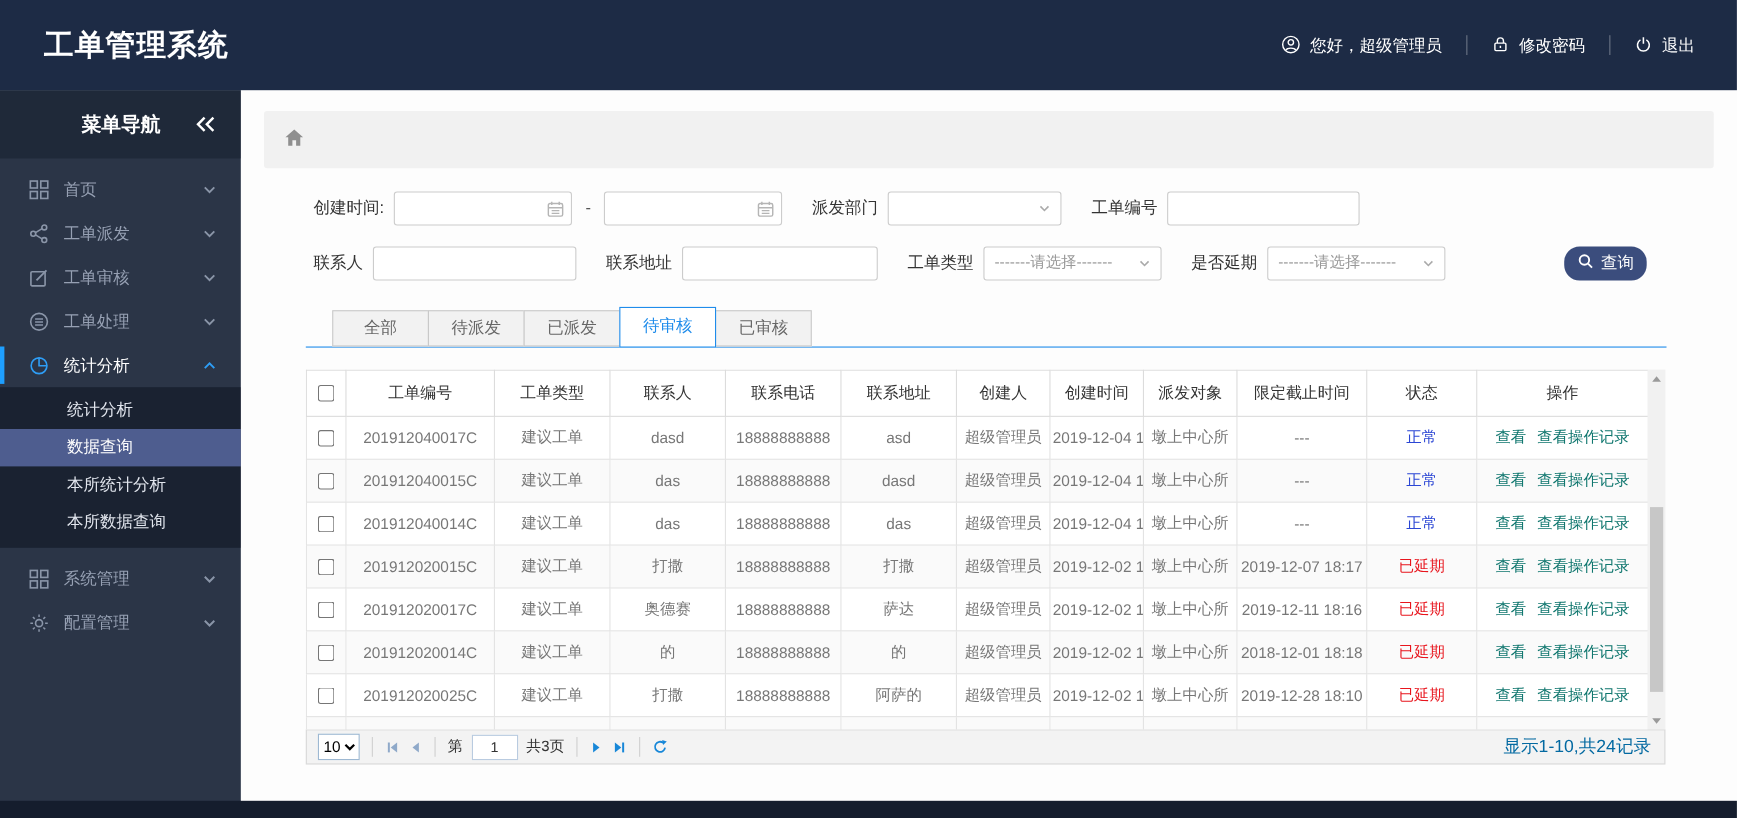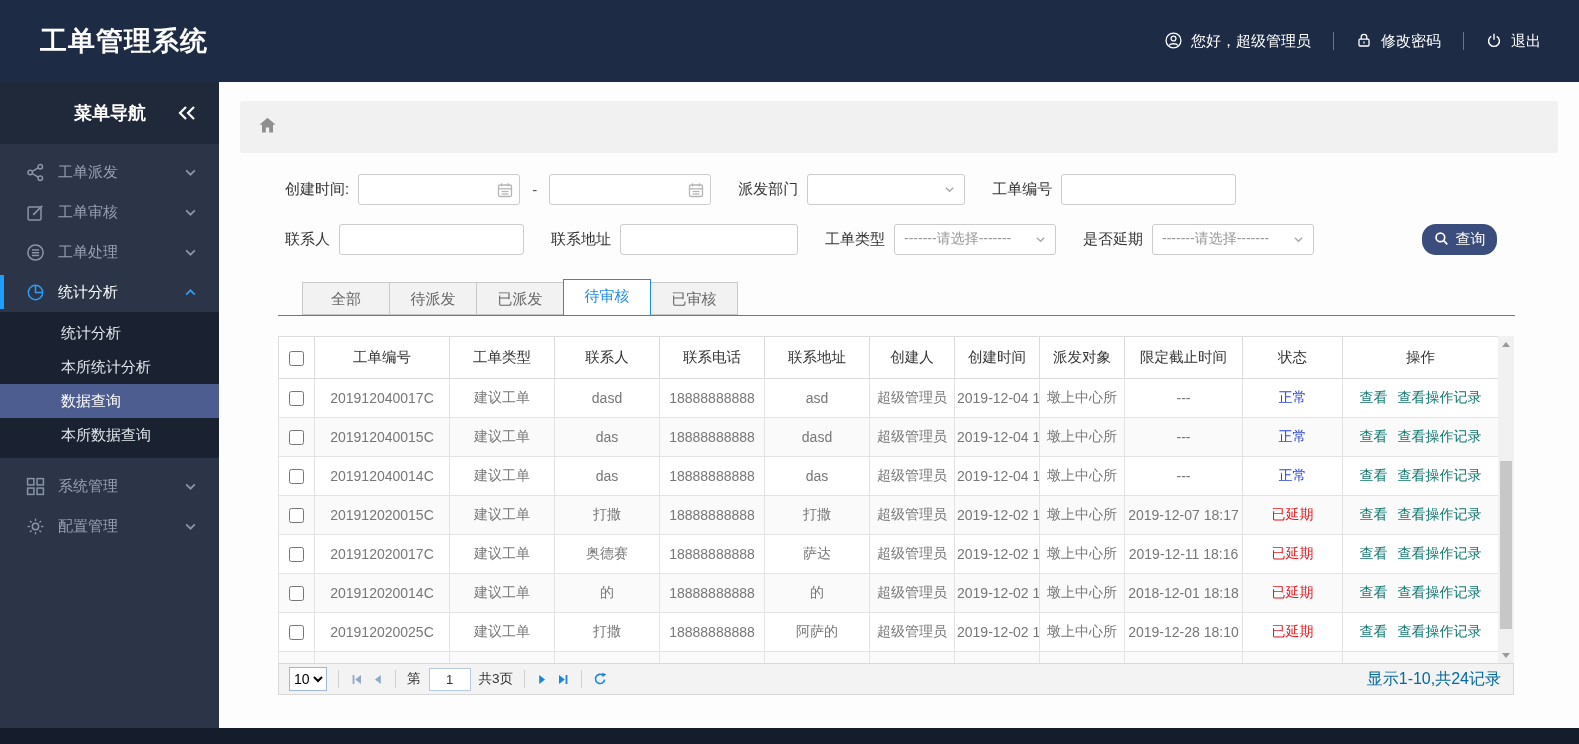--- a/index.html
+++ b/index.html
@@ -143,20 +143,36 @@
       <svg width="20" height="16" viewBox="0 0 20 16" fill="none" stroke="currentColor" stroke-width="2.2">
           <polyline points="9,2 3,8 9,14"></polyline>
           <polyline points="17,2 11,8 17,14"></polyline>
         </svg>
     </span>
   </div>
   <div class="menu">
       <div class="menu-item">
         <span class="mi-icon">
           <svg width="19" height="19" viewBox="0 0 18 18" fill="none" stroke="currentColor" stroke-width="1.4">
+            <rect x="1.5" y="1.5" width="6" height="6"></rect>
+            <rect x="10.5" y="1.5" width="6" height="6"></rect>
+            <rect x="1.5" y="10.5" width="6" height="6"></rect>
+            <rect x="10.5" y="10.5" width="6" height="6"></rect>
+          </svg>
+        </span>
+        <span class="mi-label">首页</span>
+        <span class="mi-chev">
+          <svg width="13" height="13" viewBox="0 0 12 12" fill="none" stroke="currentColor" stroke-width="1.6">
+            <polyline points="2,4 6,8 10,4"></polyline>
+          </svg>
+        </span>
+      </div>
+      <div class="menu-item">
+        <span class="mi-icon">
+          <svg width="19" height="19" viewBox="0 0 18 18" fill="none" stroke="currentColor" stroke-width="1.4">
             <circle cx="13.5" cy="3.6" r="2.1"></circle>
             <circle cx="4" cy="9" r="2.1"></circle>
             <circle cx="13.5" cy="14.4" r="2.1"></circle>
             <line x1="6" y1="8" x2="11.6" y2="4.6"></line>
             <line x1="6" y1="10" x2="11.6" y2="13.4"></line>
           </svg>
         </span>
         <span class="mi-label">工单派发</span>
         <span class="mi-chev">
           <svg width="13" height="13" viewBox="0 0 12 12" fill="none" stroke="currentColor" stroke-width="1.6">
@@ -203,22 +219,22 @@
         </span>
         <span class="mi-label">统计分析</span>
         <span class="mi-chev">
           <svg width="13" height="13" viewBox="0 0 12 12" fill="none" stroke="currentColor" stroke-width="1.6">
             <polyline points="2,8 6,4 10,8"></polyline>
           </svg>
         </span>
       </div>
       <div class="submenu">
         <div class="sub-item">统计分析</div>
+        <div class="sub-item active">数据查询</div>
         <div class="sub-item">本所统计分析</div>
-        <div class="sub-item active">数据查询</div>
         <div class="sub-item">本所数据查询</div>
       </div>
       <div class="menu-item">
         <span class="mi-icon">
           <svg width="19" height="19" viewBox="0 0 18 18" fill="none" stroke="currentColor" stroke-width="1.4">
             <rect x="1.5" y="1.5" width="6" height="6"></rect>
             <rect x="10.5" y="1.5" width="6" height="6"></rect>
             <rect x="1.5" y="10.5" width="6" height="6"></rect>
             <rect x="10.5" y="10.5" width="6" height="6"></rect>
           </svg>

